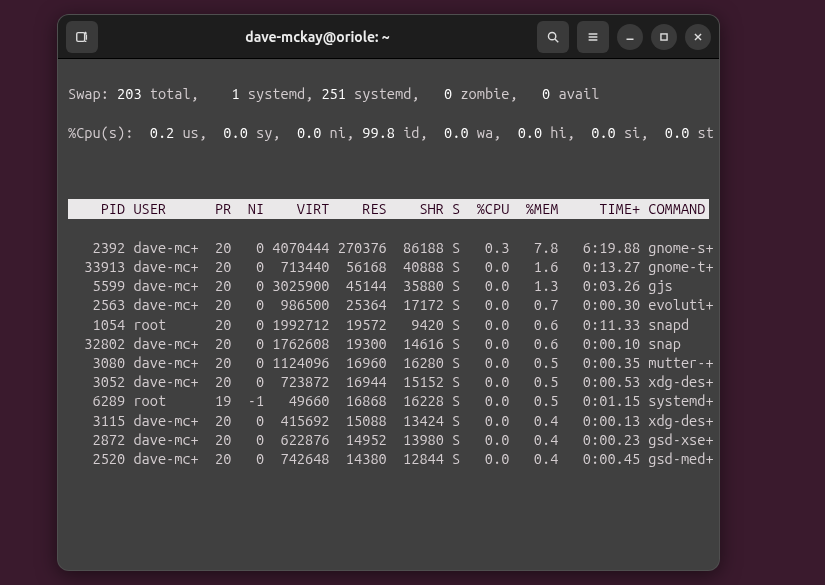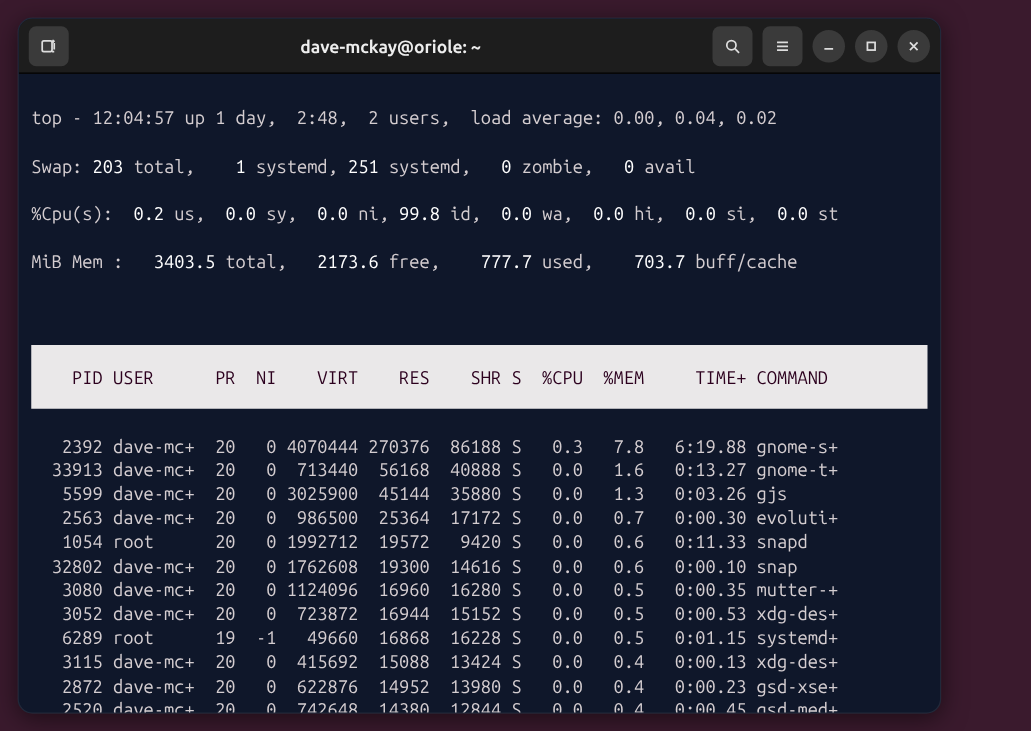--- a/index.html
+++ b/index.html
@@ -6,27 +6,28 @@
   body {
     background: #3a1a2d;
     font-family: "Ubuntu Mono", "DejaVu Sans Mono", "Liberation Mono", monospace;
     font-size: 14.6px;
     width: 825px;
     height: 585px;
     overflow: hidden;
     padding: 14px;
   }
   .window {
-    width: 739px;
+    width: 663px;
     height: 557px;
-    background: #0f172a;
+    background: #404040;
     border-radius: 12px;
     overflow: hidden;
     box-shadow: 0 4px 20px rgba(0,0,0,0.5);
     border: 1px solid rgba(255,255,255,0.08);
+    margin-left: 43px;
   }
   .titlebar {
     height: 44px;
     background: #1d1d1d;
     display: flex;
     align-items: center;
     justify-content: space-between;
     padding: 0 8px;
     color: #fefefe;
     border-bottom: 1px solid #000;
@@ -59,21 +60,21 @@
     line-height: 19.2px;
     white-space: pre;
     letter-spacing: 0px;
   }
   .bold { font-weight: normal; color: #fff; }
   .hdr {
     background: #eae8e9;
     color: #2c001e;
     display: inline-block;
     width: 100%;
-    padding: 16px 0;
+    padding: 0 0;
   }
   .row { display: block; }
 </style>
 </head>
 <body>
 
 <div class="window">
   <div class="titlebar">
     <div class="tb-left">
       <div class="tb-btn">
@@ -109,21 +110,19 @@
       </div>
       <div class="tb-btn circle">
         <svg viewBox="0 0 16 16">
             <path d="M4.5 4.5l7 7M11.5 4.5l-7 7"></path>
           </svg>
       </div>
     </div>
   </div>
 
   <div class="term">
-<span class="row">top - 12:04:57 up 1 day,  2:48,  2 users,  load average: 0.00, 0.04, 0.02</span>
 <span class="row"><span>Swap:</span><span class="bold"> 203 </span><span>total,   </span><span class="bold"> 1 </span><span>systemd, </span><span class="bold">251 </span><span>systemd,   </span><span class="bold">0 </span><span>zombie,   </span><span class="bold">0 </span><span>avail</span></span>
 <span class="row"><span>%Cpu(s):  </span><span class="bold">0.2 </span><span>us,  </span><span class="bold">0.0 </span><span>sy,  </span><span class="bold">0.0 </span><span>ni, </span><span class="bold">99.8 </span><span>id,  </span><span class="bold">0.0 </span><span>wa,  </span><span class="bold">0.0 </span><span>hi,  </span><span class="bold">0.0 </span><span>si,  </span><span class="bold">0.0 </span><span>st</span></span>
-<span class="row"><span>MiB Mem :   </span><span class="bold">3403.5 </span><span>total,   </span><span class="bold">2173.6 </span><span>free,    </span><span class="bold">777.7 </span><span>used,    </span><span class="bold">703.7 </span><span>buff/cache</span></span>
 <span class="row"> </span>
 <span class="row hdr">    PID USER      PR  NI    VIRT    RES    SHR S  %CPU  %MEM     TIME+ COMMAND  </span>
 <div id="proc-rows"><span class="row">   2392 dave-mc+  20   0 4070444 270376  86188 S   0.3   7.8   6:19.88 gnome-s+</span><span class="row">  33913 dave-mc+  20   0  713440  56168  40888 S   0.0   1.6   0:13.27 gnome-t+</span><span class="row">   5599 dave-mc+  20   0 3025900  45144  35880 S   0.0   1.3   0:03.26 gjs</span><span class="row">   2563 dave-mc+  20   0  986500  25364  17172 S   0.0   0.7   0:00.30 evoluti+</span><span class="row">   1054 root      20   0 1992712  19572   9420 S   0.0   0.6   0:11.33 snapd</span><span class="row">  32802 dave-mc+  20   0 1762608  19300  14616 S   0.0   0.6   0:00.10 snap</span><span class="row">   3080 dave-mc+  20   0 1124096  16960  16280 S   0.0   0.5   0:00.35 mutter-+</span><span class="row">   3052 dave-mc+  20   0  723872  16944  15152 S   0.0   0.5   0:00.53 xdg-des+</span><span class="row">   6289 root      19  -1   49660  16868  16228 S   0.0   0.5   0:01.15 systemd+</span><span class="row">   3115 dave-mc+  20   0  415692  15088  13424 S   0.0   0.4   0:00.13 xdg-des+</span><span class="row">   2872 dave-mc+  20   0  622876  14952  13980 S   0.0   0.4   0:00.23 gsd-xse+</span><span class="row">   2520 dave-mc+  20   0  742648  14380  12844 S   0.0   0.4   0:00.45 gsd-med+</span></div>
   </div>
 </div>
 
 </body></html>

